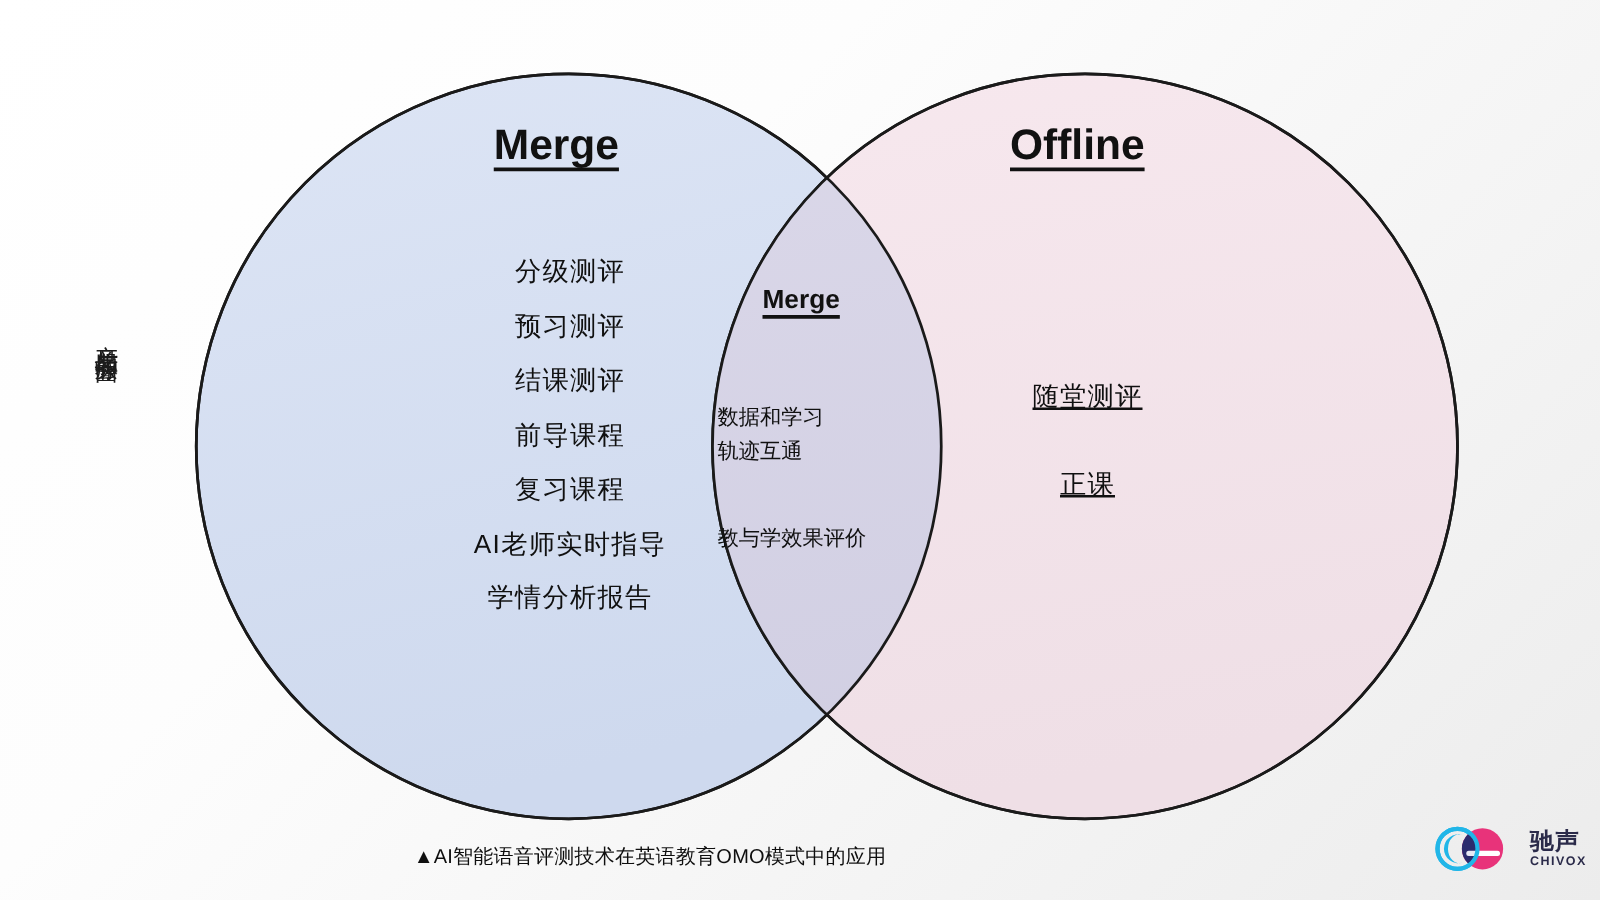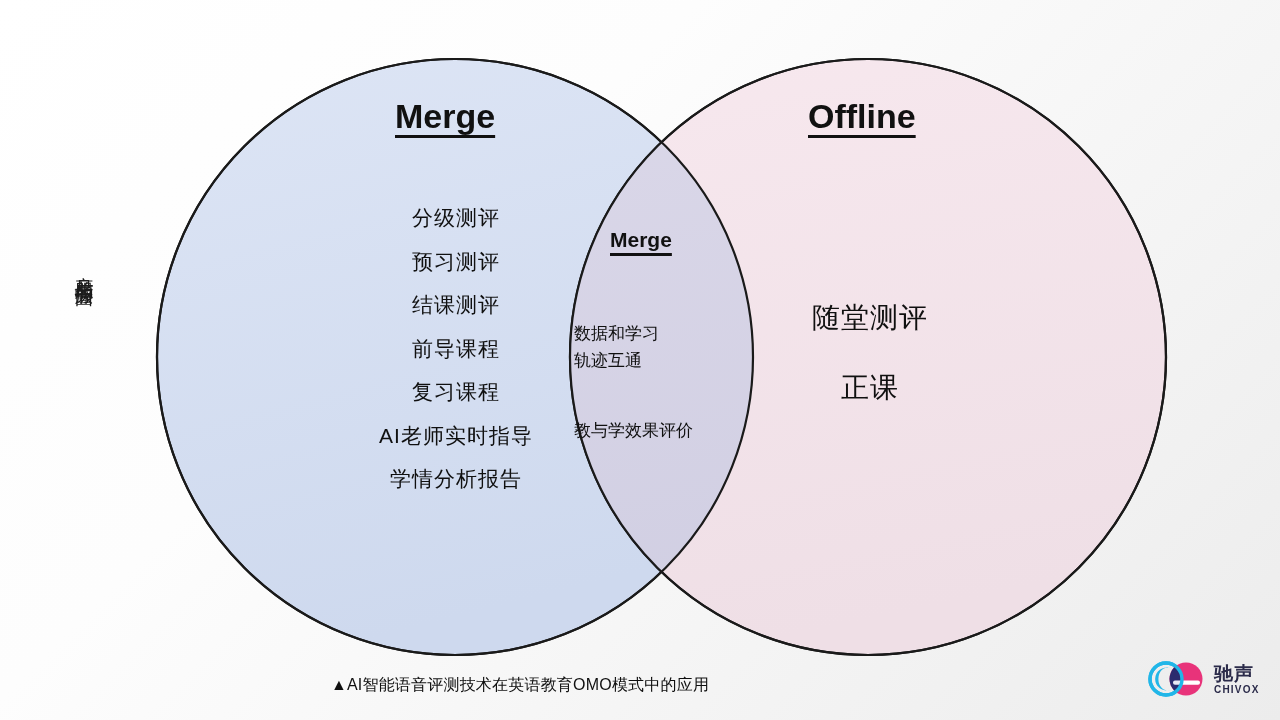--- a/index.html
+++ b/index.html
@@ -107,25 +107,26 @@
 
   
   #offline-list {
     position: absolute;
     left: 775px;
     top: 300px;
     width: 190px;
     text-align: center;
   }
   #offline-list .item {
-    font-size: 28px;
+    font-size: 21px;
     line-height: 36px;
     color: #101010;
     white-space: nowrap;
     letter-spacing: 1px;
+    text-decoration: underline;
   }
   #offline-list .item + .item {
     margin-top: 34px;
   }
 
   
   #caption {
     position: absolute;
     left: 0;
     top: 675px;
@@ -145,21 +146,21 @@
     height: 50px;
     display: flex;
     align-items: center;
   }
   #logo-mark {
     width: 62px;
     height: 40px;
     flex: none;
   }
   #logo-text {
-    margin-left: 6px;
+    margin-left: 16px;
     line-height: 1;
   }
   #logo-cn {
     font-size: 19px;
     font-weight: bold;
     color: #2b2b4a;
     letter-spacing: 1px;
   }
   #logo-en {
     font-size: 10px;

